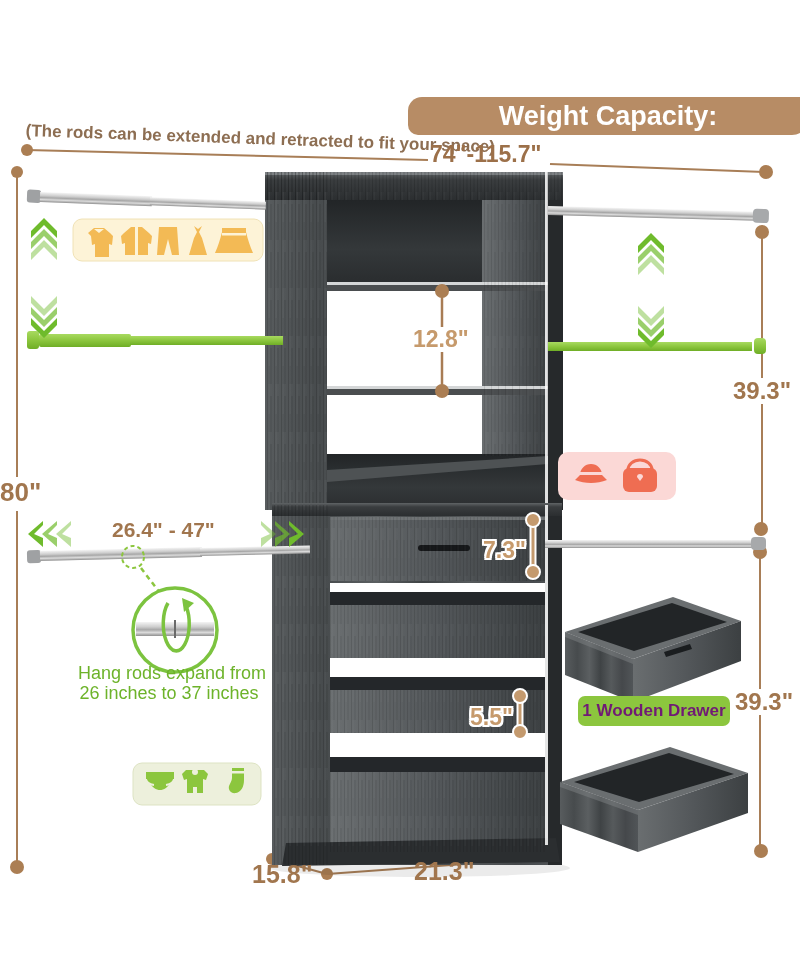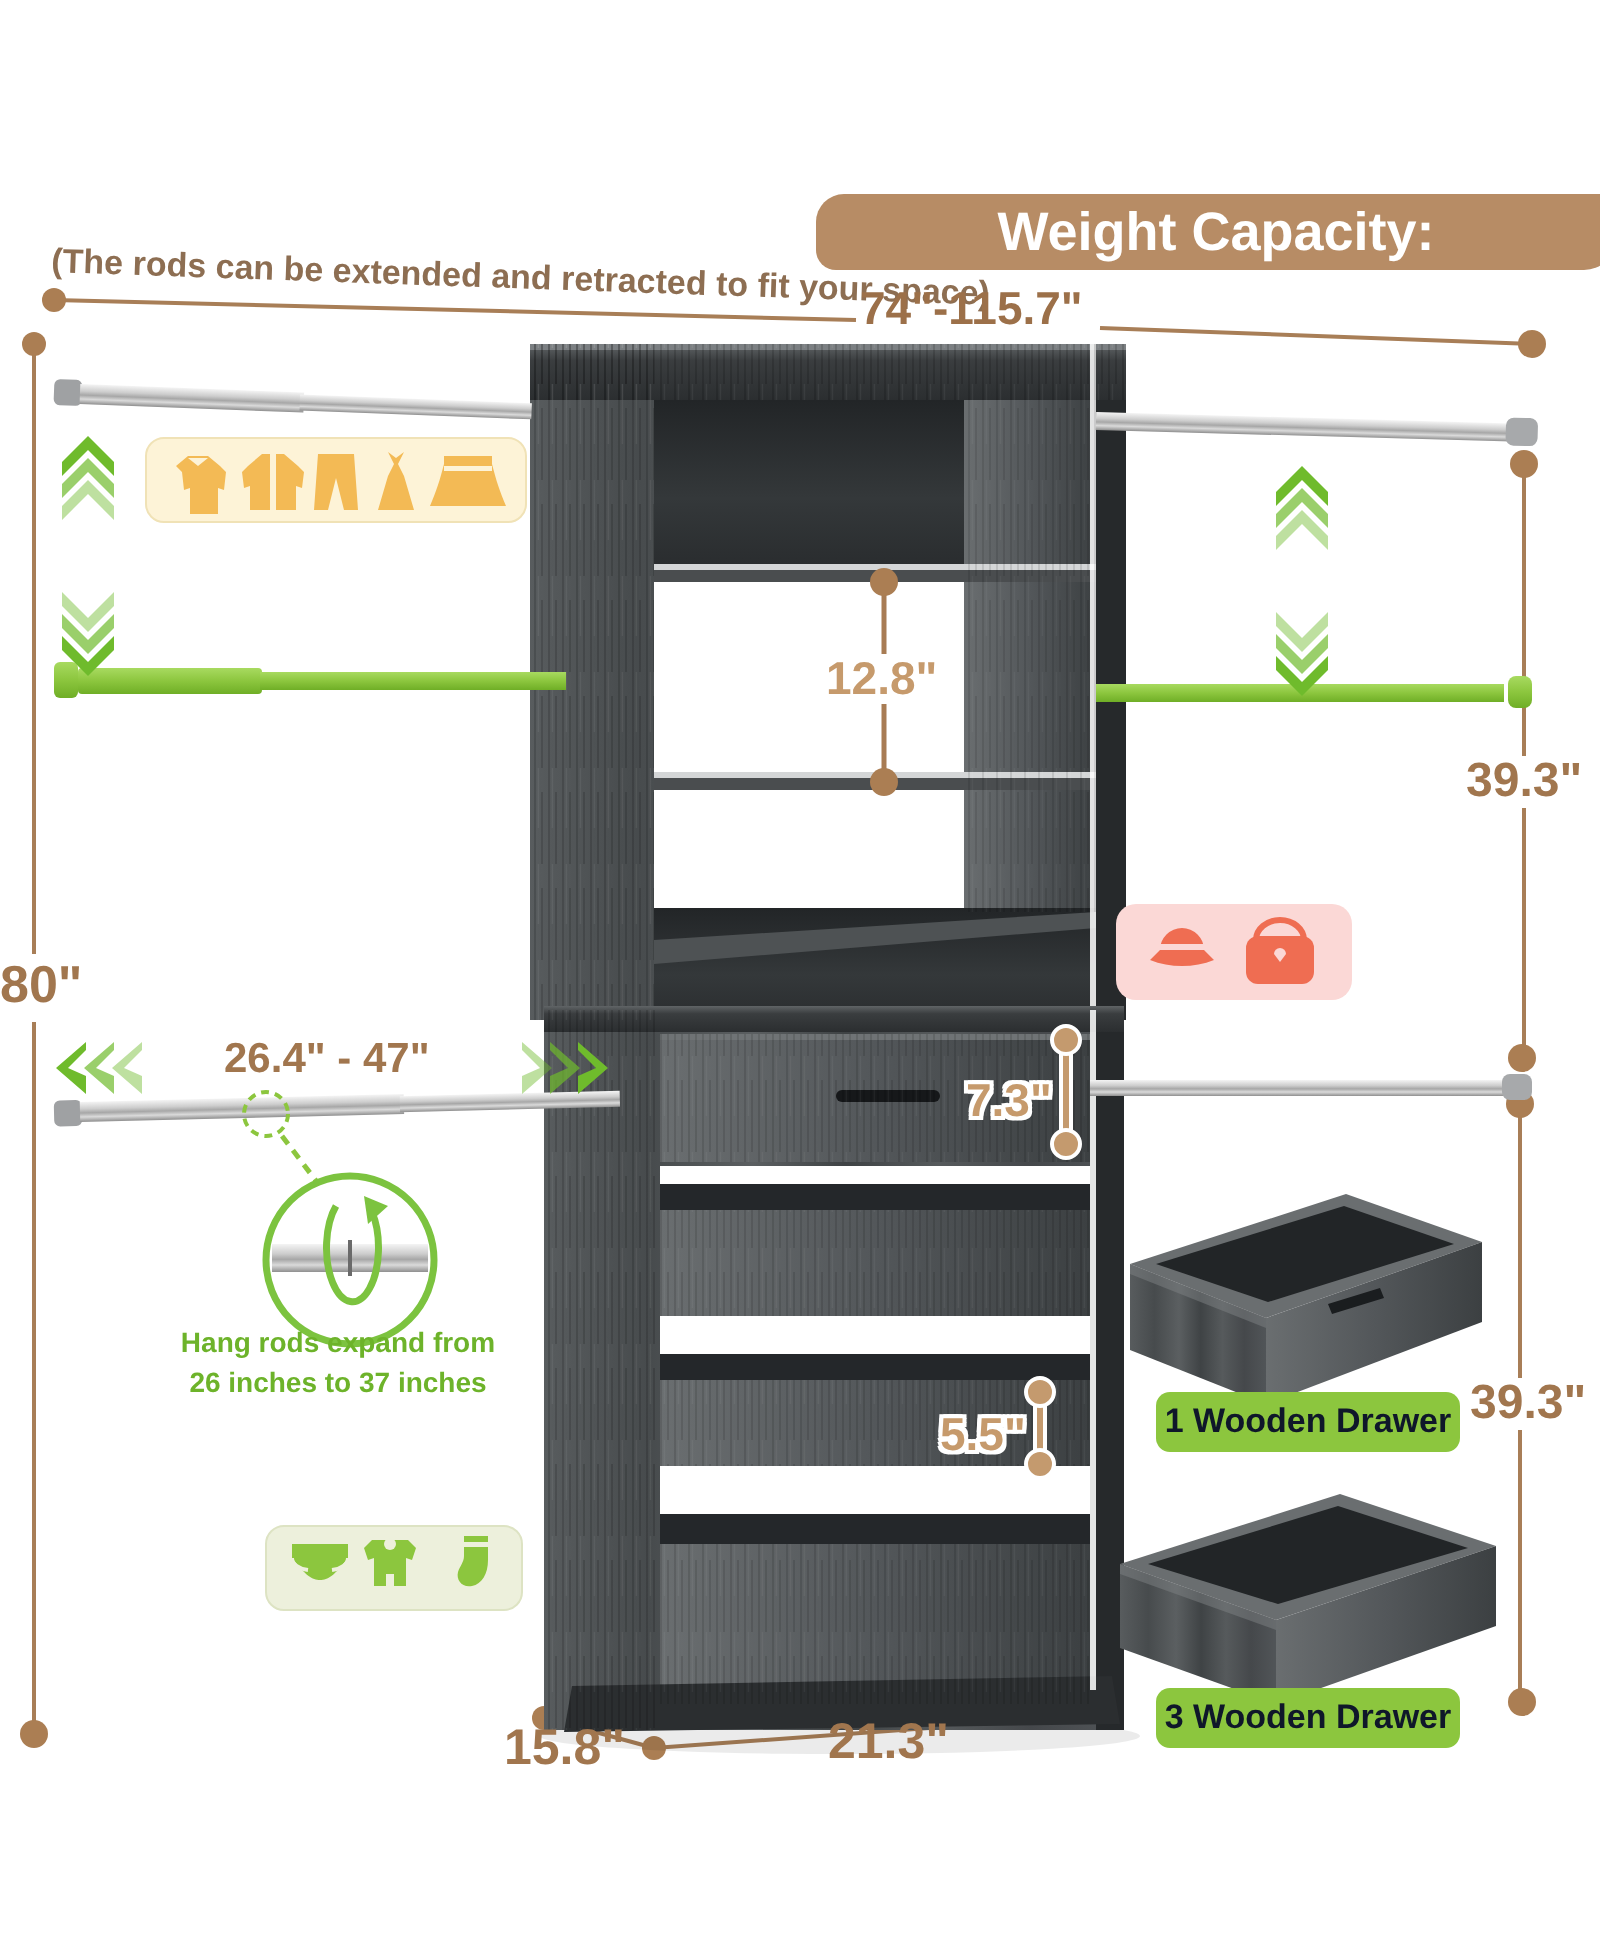--- a/index.html
+++ b/index.html
@@ -17,24 +17,24 @@
   #lbl-width{left:430px;top:143px;font-size:23px;color:#9c7049;}
   #lbl-height{left:0px;top:479px;width:38px;text-align:center;font-size:26px;}
   #lbl-393a{left:731px;top:378px;font-size:24px;background:#fff;padding:1px 2px;}
   #lbl-393b{left:733px;top:689px;font-size:24px;background:#fff;padding:1px 2px;}
   #lbl-128{left:410px;top:327px;font-size:23px;background:#fff;padding:1px 3px;}
   #lbl-264{left:112px;top:519px;font-size:21px;}
   #lbl-73{left:483px;top:539px;font-size:23px;}
   #lbl-55{left:470px;top:706px;font-size:23px;}
   #lbl-158{left:252px;top:862px;font-size:25px;}
   #lbl-213{left:414px;top:859px;font-size:25px;}
-  .hang{left:78px;width:182px;text-align:center;font-size:14px;color:#6db32a;font-weight:bold;}
+  .hang{left:78px;width:182px;text-align:center;font-size:18px;color:#6db32a;font-weight:normal;}
   #hang1{top:664px;} #hang2{top:684px;}
   .pill{position:absolute;left:578px;width:152px;height:30px;background:#8cc63e;border-radius:7px;
-        display:flex;align-items:center;justify-content:center;color:#0f172a;font-weight:bold;font-size:17px;}
+        display:flex;align-items:center;justify-content:center;color:#701a75;font-weight:bold;font-size:17px;}
   #pill1{top:696px;} #pill2{top:844px;}
 </style>
 </head>
 <body>
 
 <div class="stage">
 
 <svg width="800" height="977" viewBox="0 0 800 977">
   <defs>
     <linearGradient id="wood" x1="0" y1="0" x2="1" y2="0">
@@ -342,15 +342,14 @@
 <div class="lbl" id="lbl-264">26.4" - 47"</div>
 <div class="lbl outlined" id="lbl-73">7.3"</div>
 <div class="lbl outlined" id="lbl-55">5.5"</div>
 <div class="lbl" id="lbl-158">15.8"</div>
 <div class="lbl" id="lbl-213">21.3"</div>
 
 <div class="lbl hang" id="hang1">Hang rods expand from</div>
 <div class="lbl hang" id="hang2">26 inches to 37 inches</div>
 
 <div class="pill" id="pill1">1 Wooden Drawer</div>
-<div class="pill" id="pill2">3 Wooden Drawer</div>
 
 </div>
 
 </body></html>

